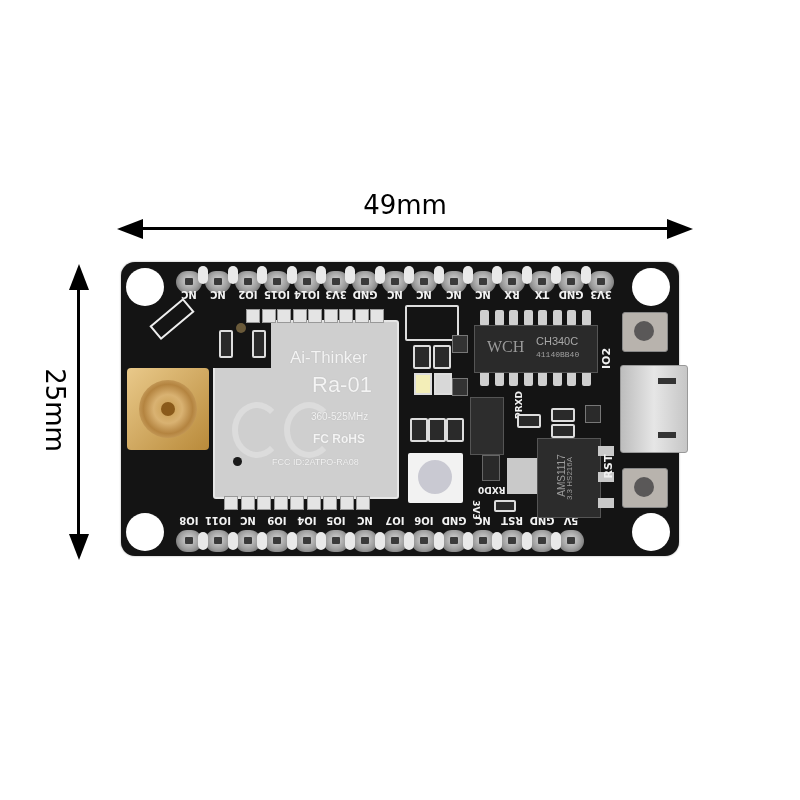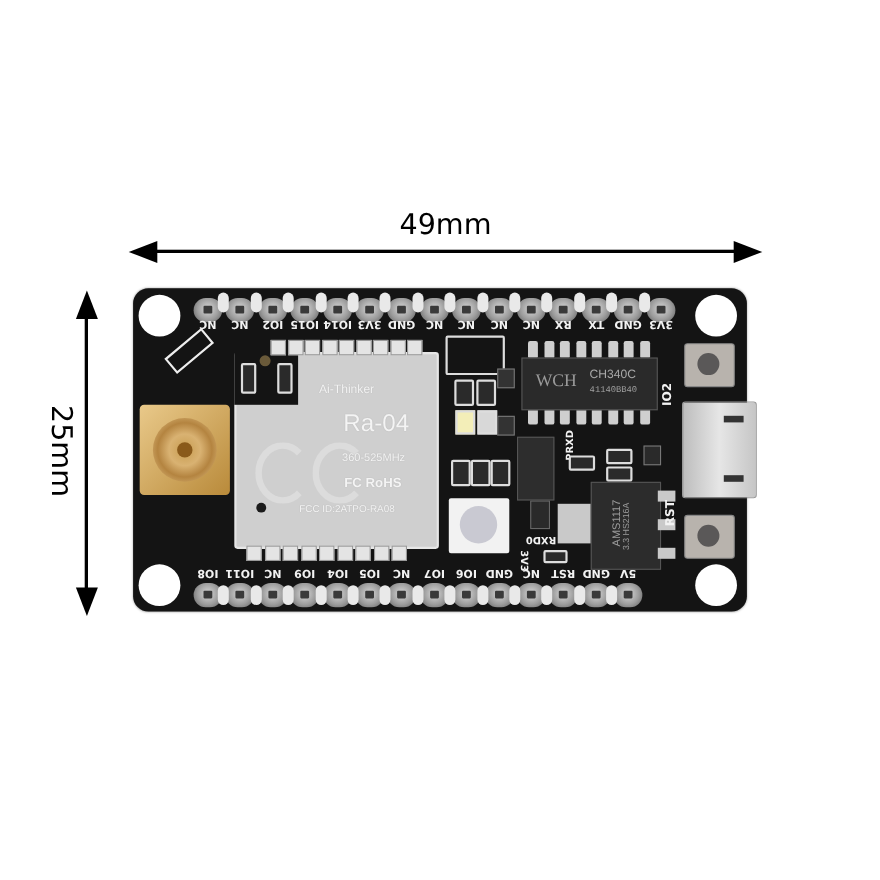--- a/index.html
+++ b/index.html
@@ -162,22 +162,22 @@
 
 <div class="abs ufl"></div>
 <div class="abs ufl-ring"></div>
 <div class="abs ufl-center"></div>
 
 <div class="abs module"></div>
 <div class="abs module-notch"></div>
 <div class="abs smd" style="left:219px;top:330px;width:10px;height:24px;"></div>
 <div class="abs smd" style="left:252px;top:330px;width:10px;height:24px;"></div>
 <div class="abs" style="left:236px;top:323px;width:10px;height:10px;border-radius:50%;background:#6a5a3a;"></div>
-<div class="abs mod-text" style="left:290px;top:348px;font-size:11px;">Ai-Thinker</div>
-<div class="abs mod-text" style="left:312px;top:372px;font-size:22px;">Ra-04</div>
+<div class="abs mod-text" style="left:290px;top:348px;font-size:17px;">Ai-Thinker</div>
+<div class="abs mod-text" style="left:312px;top:372px;font-size:22px;">Ra-01</div>
 <div class="abs" style="left:232px;top:402px;width:38px;height:44px;border:6px solid #dcdcdc;border-right-color:transparent;border-radius:50%;"></div>
 <div class="abs" style="left:284px;top:402px;width:38px;height:44px;border:6px solid #dcdcdc;border-right-color:transparent;border-radius:50%;"></div>
 <div class="abs mod-text" style="left:311px;top:411px;font-size:10px;">360-525MHz</div>
 <div class="abs mod-text" style="left:313px;top:432px;font-size:12px;font-weight:bold;">FC RoHS</div>
 <div class="abs mod-text" style="left:272px;top:457px;font-size:9px;">FCC ID:2ATPO-RA08</div>
 <div class="abs" style="left:233px;top:457px;width:9px;height:9px;border-radius:50%;background:#1a1a1a;"></div>
 
 <div id="mod-pins">
     <div class="abs mod-pin" style="left:246px;top:309px;"></div>
     <div class="abs mod-pin" style="left:224px;top:496px;"></div>

